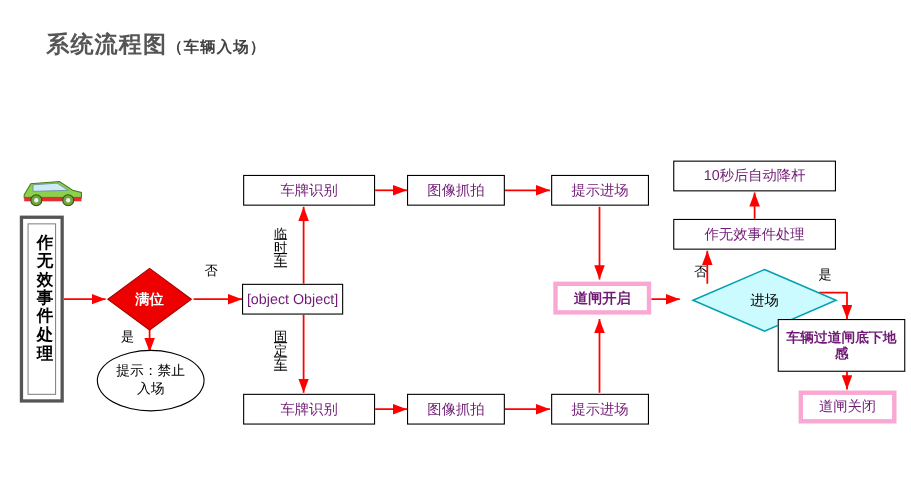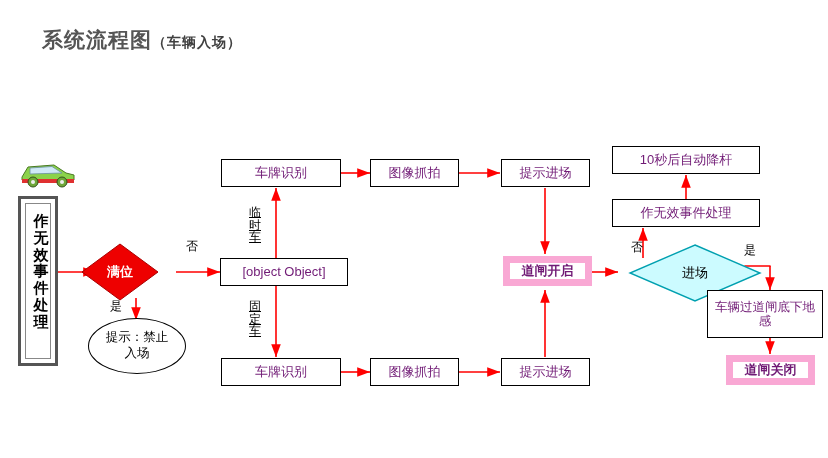--- a/index.html
+++ b/index.html
@@ -45,21 +45,21 @@
     color: #701a75;
     background: #ffffff;
     font-size: 13px;
     line-height: 1.15;
     white-space: nowrap;
   }
   .box {
     border: 1px solid #000000;
   }
   .box-thick {
-    border: 7px solid #f9a8d4;
+    border: 4px solid #f9a8d4;
   }
   .lbl {
     position: absolute;
     font-size: 12px;
     color: #000000;
     background: transparent;
     white-space: nowrap;
     text-align: center;
     line-height: 1.05;
   }
@@ -184,35 +184,35 @@
     <circle cx="19" cy="27" r="2" fill="#eeeeee"></circle>
     <circle cx="48" cy="27" r="2" fill="#eeeeee"></circle>
   </svg>
 </div>
 
 <div class="vbox" style="left:18px; top:196px; width:40px; height:170px;">
   <div class="vbox-inner" style="left:4px; top:4px; right:4px; bottom:4px;"></div>
   <div class="vtext" style="left:9px; top:14px;">作无效事件处理</div>
 </div>
 
-<div class="diamond-wrap" style="left:80px; top:242px; width:80px; height:60px;text-align:right;">
+<div class="diamond-wrap" style="left:96px; top:242px; width:80px; height:60px;text-align:right;">
   <svg width="80" height="60" viewBox="0 0 80 60" xmlns="http://www.w3.org/2000/svg">
     <polygon points="40,2 78,30 40,58 2,30" fill="#ee0000" stroke="#aa0000" stroke-width="1"></polygon>
   </svg>
   <div class="diamond-text" style="color:#ffffff; font-weight:bold;">满位</div>
 </div>
 
 <div class="lbl" style="left:186px; top:240px;">否</div>
 <div class="lbl" style="left:110px; top:300px;">是</div>
 
 <div class="oval" style="left:88px; top:318px; width:98px; height:56px;">
   <span style="white-space:normal; width:68px;">提示：禁止入场</span>
 </div>
 
-<div class="node box" style="left:220px; top:258px; width:128px; height:28px;">
+<div class="node box" style="left:220px; top:258px; width:92px; height:28px;">
   <span>[object Object]</span>
 </div>
 
 <div class="vert-lbl" style="left:248px; top:206px;">临时车</div>
 <div class="vert-lbl" style="left:248px; top:300px;">固定车</div>
 
 <div class="node box" style="left:221px; top:159px; width:120px; height:28px;">
   <span>车牌识别</span>
 </div>
 <div class="node box" style="left:370px; top:159px; width:89px; height:28px;">
@@ -247,19 +247,19 @@
 <div class="lbl" style="left:744px; top:244px;">是</div>
 
 <div class="node box" style="left:612px; top:199px; width:148px; height:28px;">
   <span>作无效事件处理</span>
 </div>
 
 <div class="node box" style="left:612px; top:146px; width:148px; height:28px;">
   <span>10秒后自动降杆</span>
 </div>
 
-<div class="node box" style="left:707px; top:290px; width:116px; height:48px; font-size:12.5px;">
+<div class="node box" style="left:707px; top:290px; width:116px; height:48px; font-size:12.5px;font-weight:bold;">
   <span style="white-space:normal; width:104px; text-align:center;">车辆过道闸底下地感</span>
 </div>
 
-<div class="node box-thick" style="left:726px; top:355px; width:89px; height:30px; font-weight:bold;">
+<div class="node box-thick" style="left:726px; top:355px; width:89px; height:30px; font-weight:normal;">
   <span>道闸关闭</span>
 </div>
 
 </body></html>

